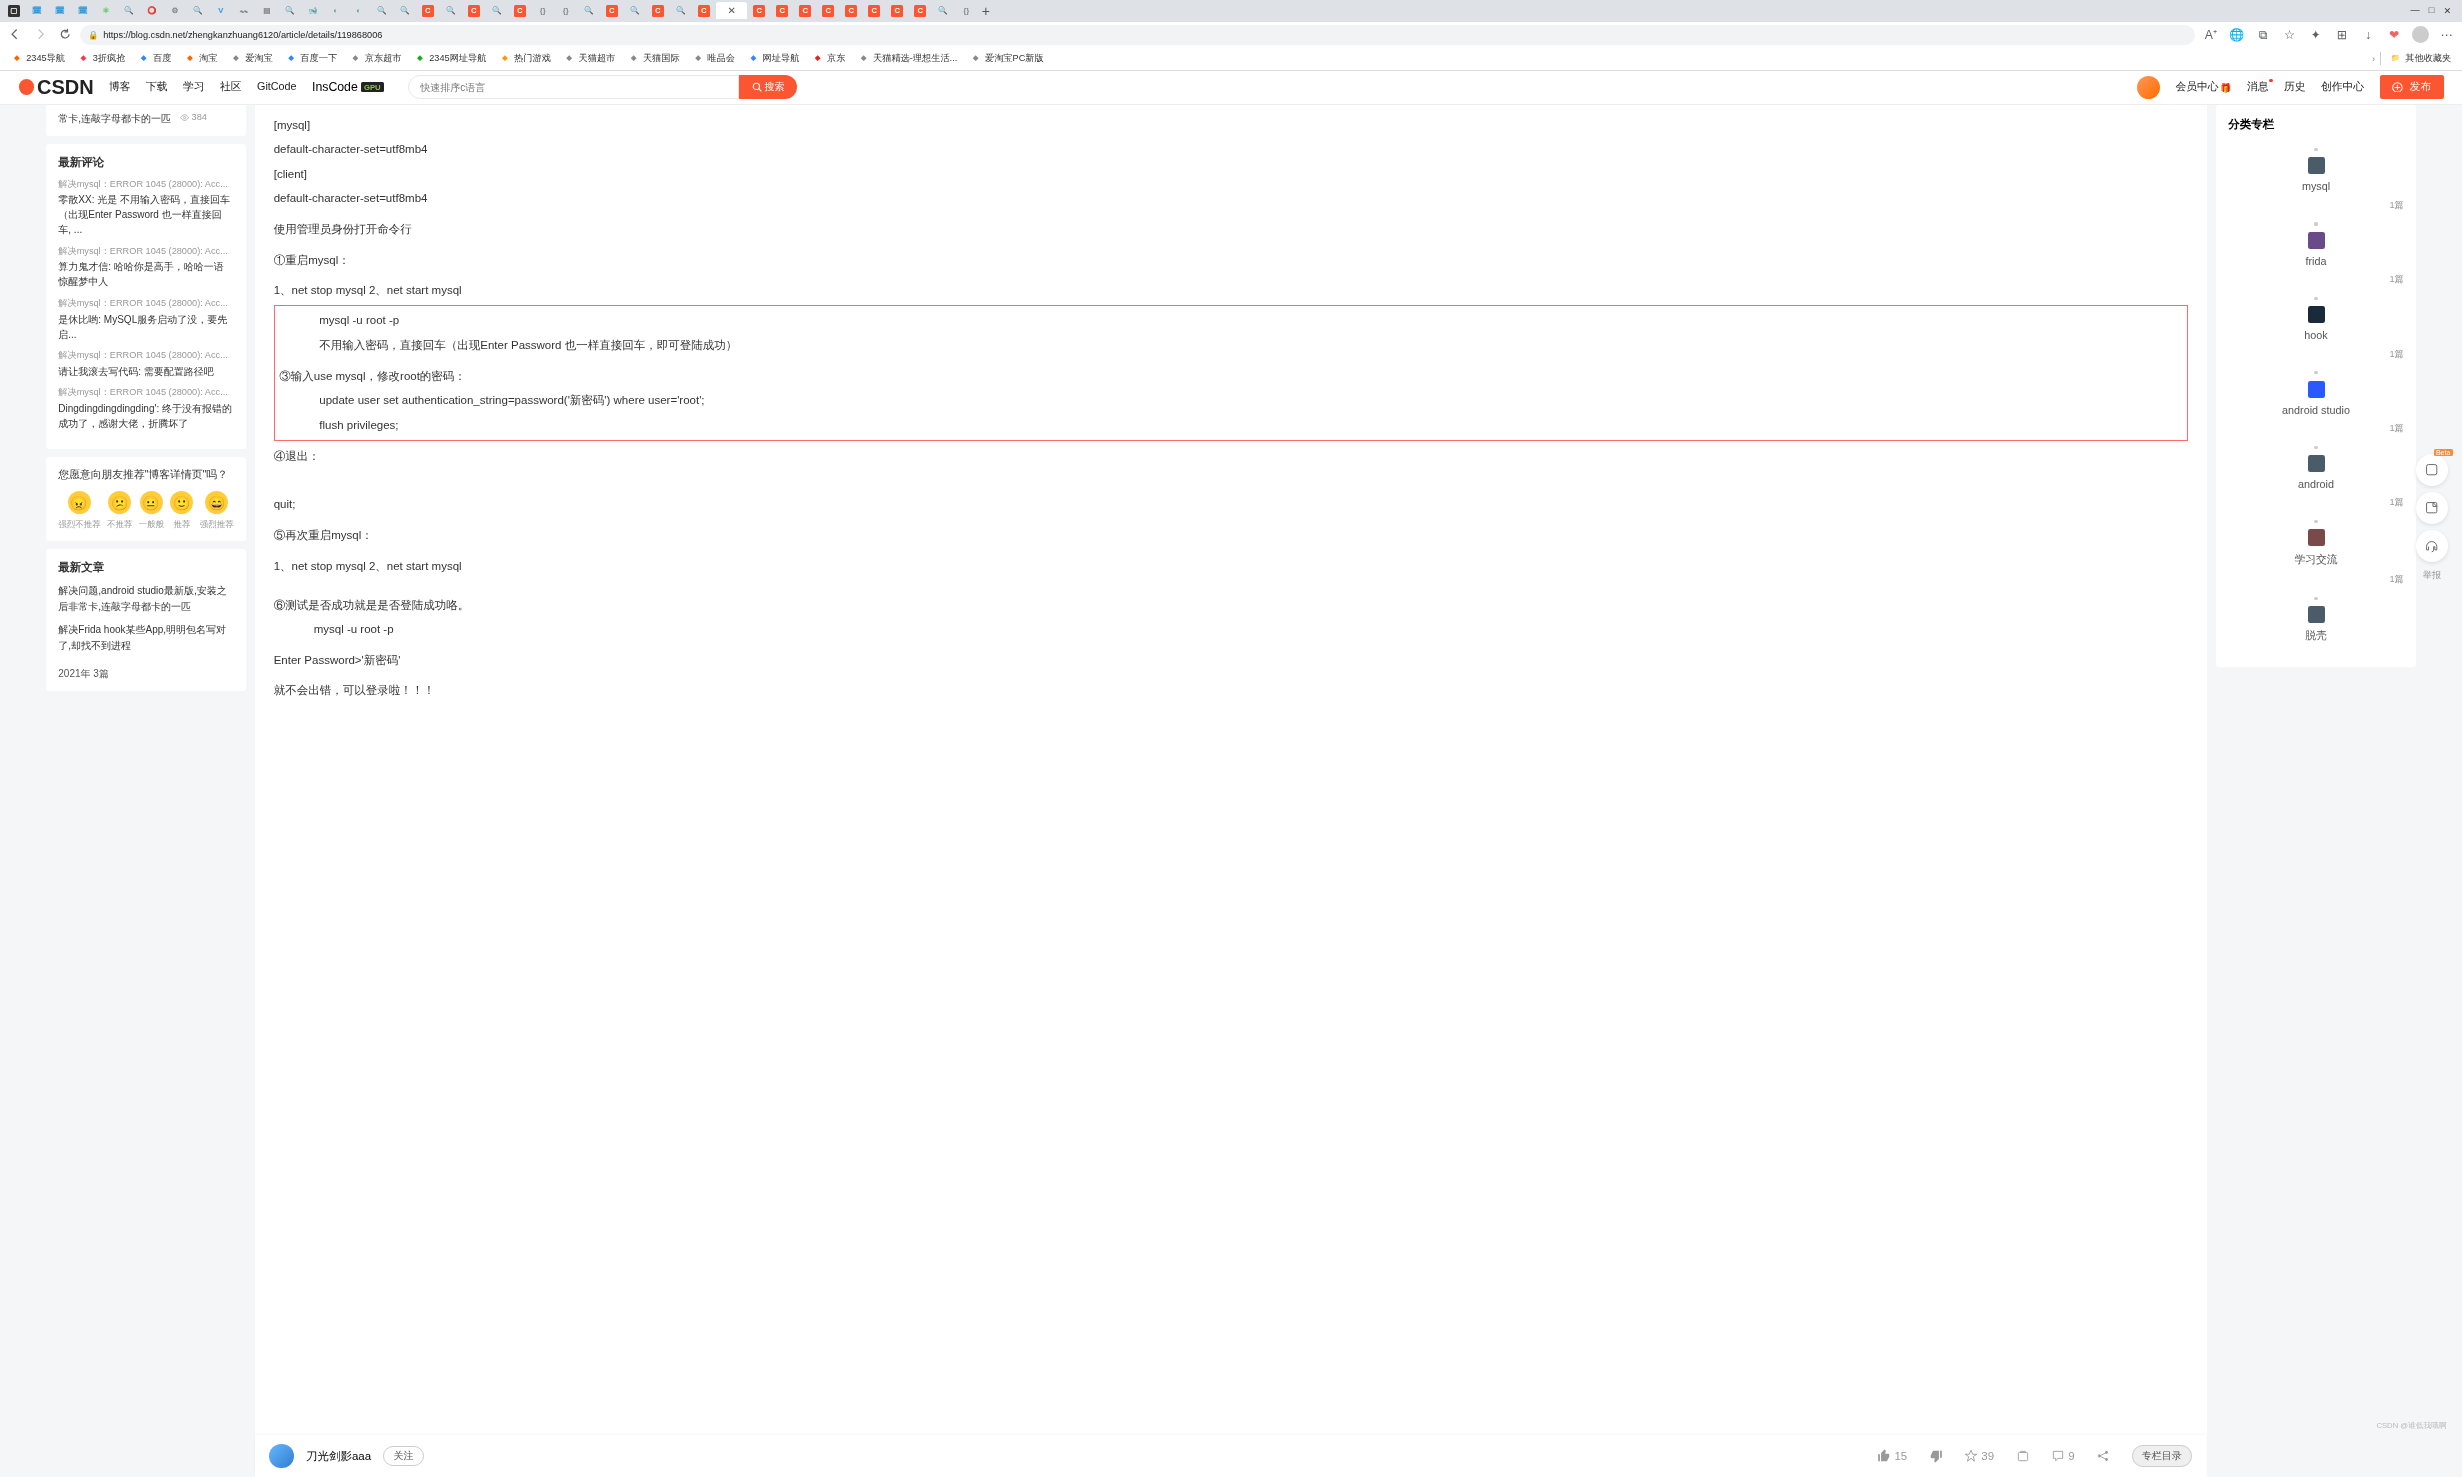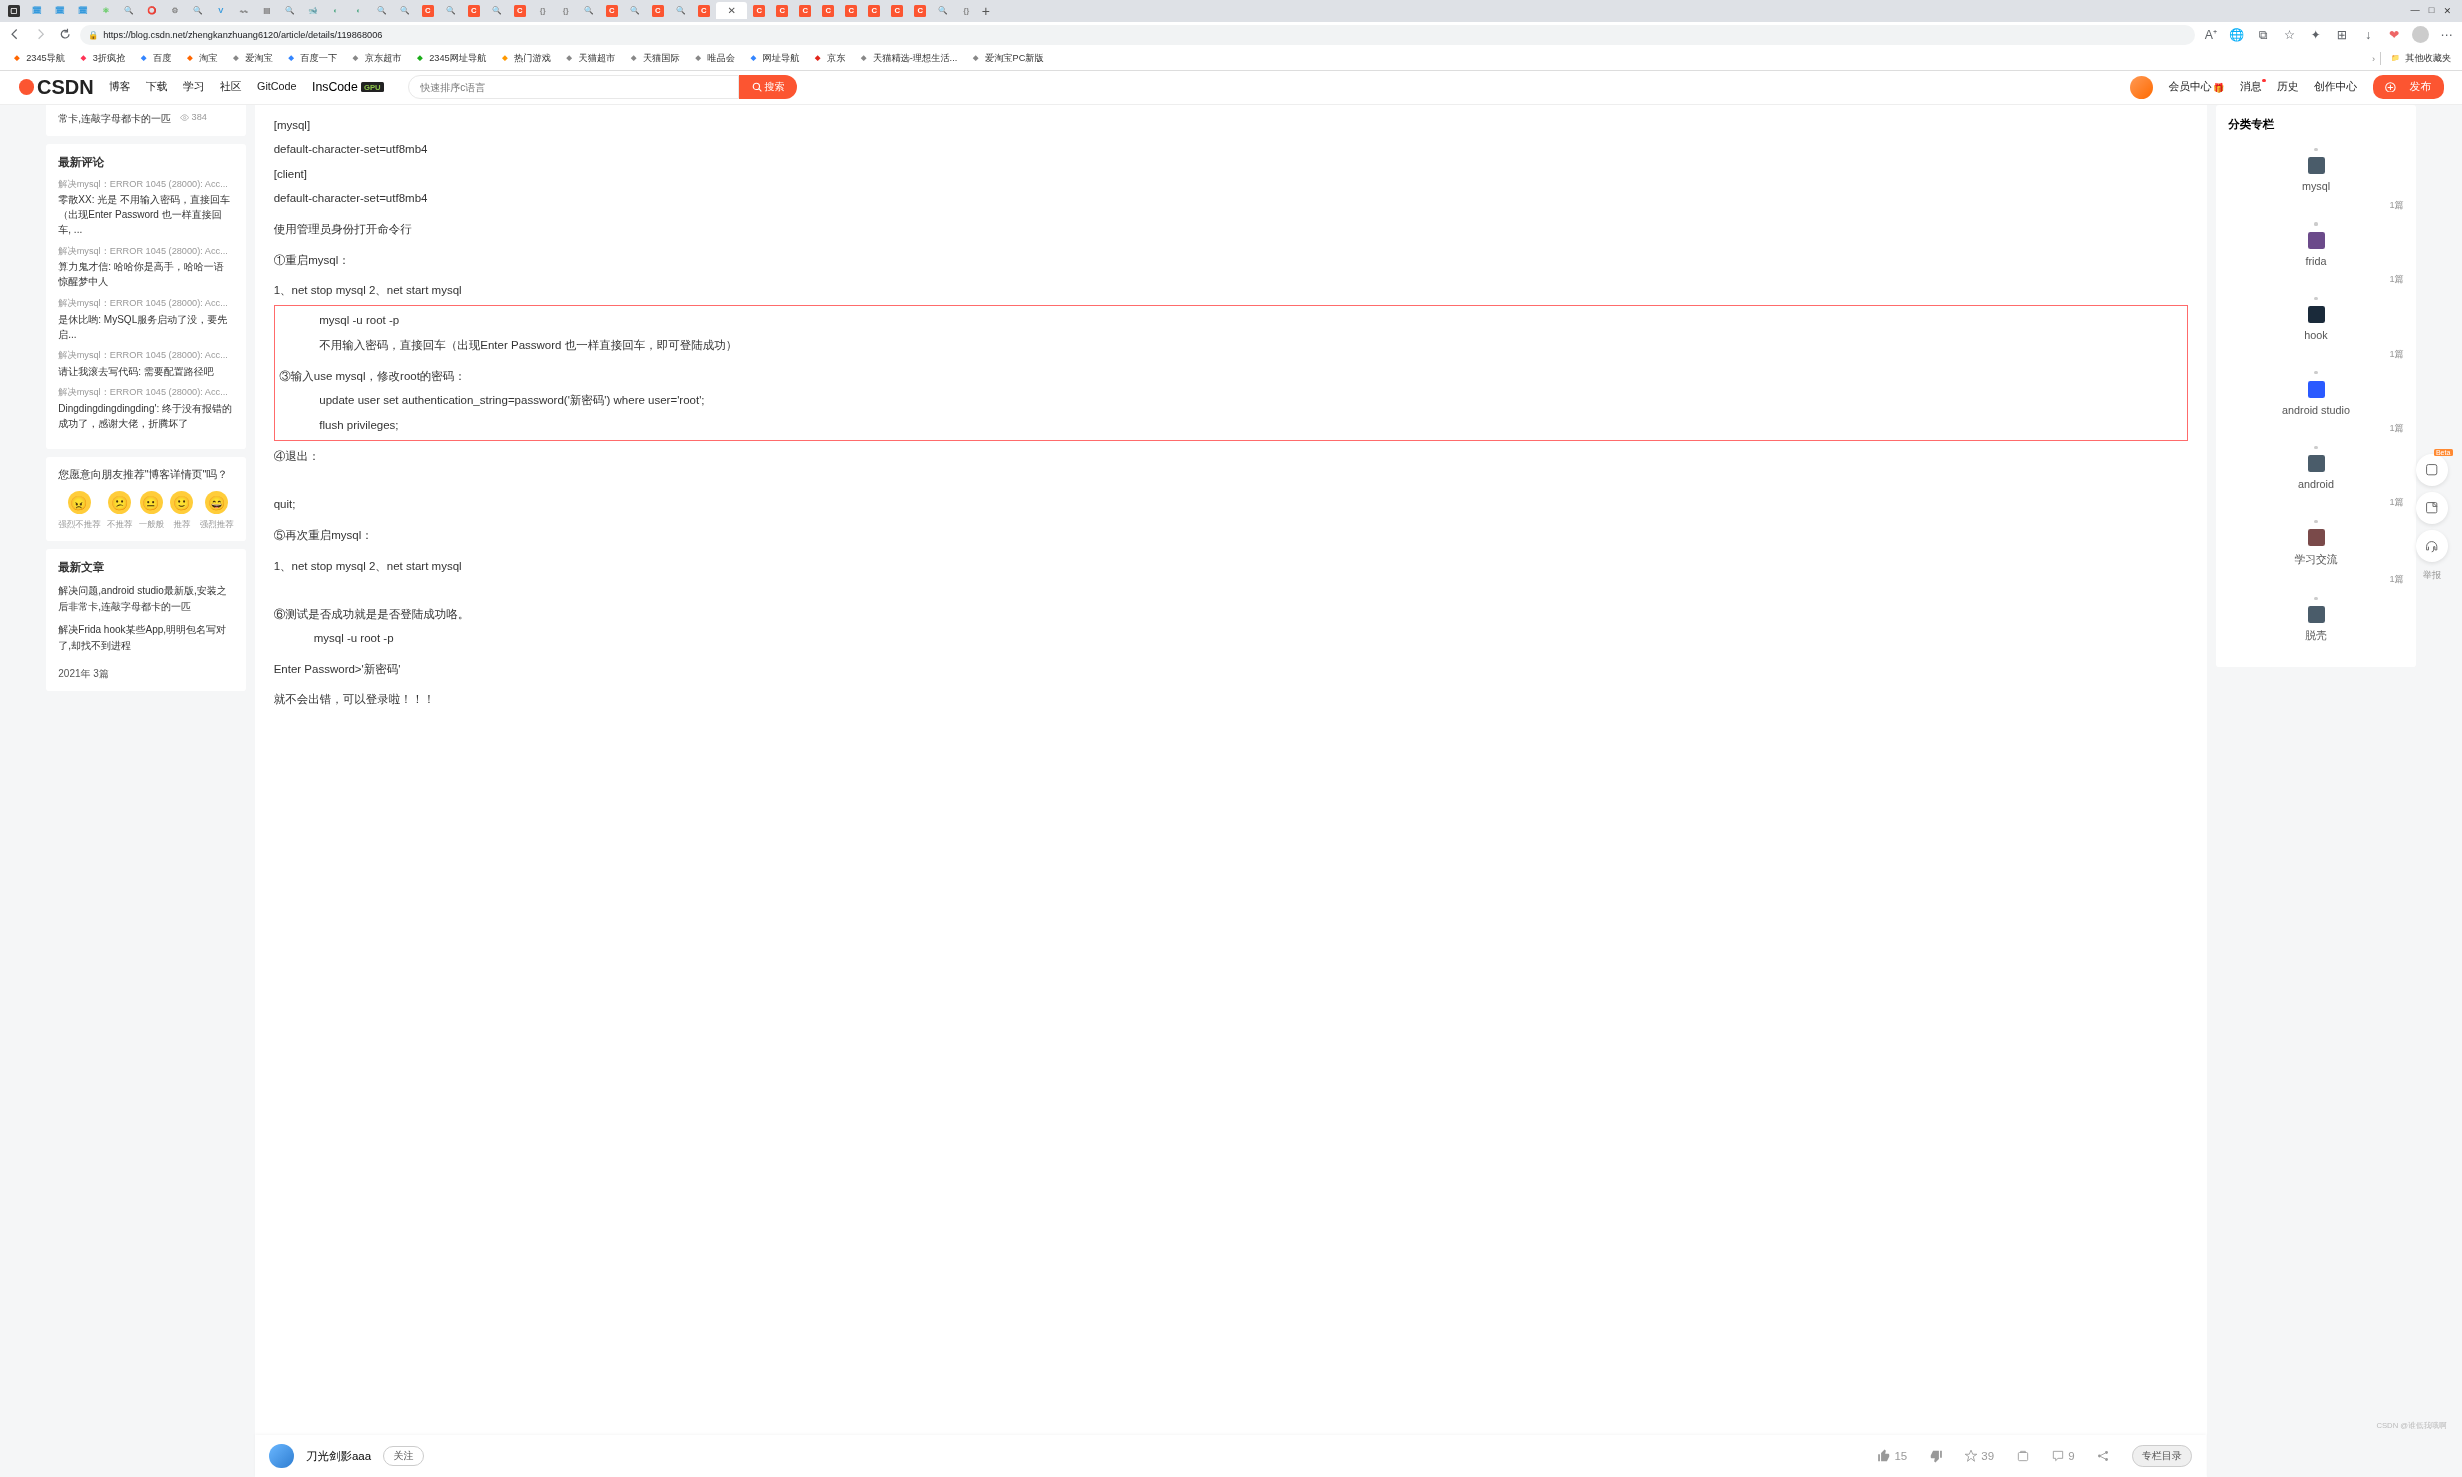--- a/index.html
+++ b/index.html
@@ -35,21 +35,21 @@
 .gpu-badge { background: #222; color: #8bc34a; font-size: 7.7px; padding: 0.8px 3.1px; border-radius: 1.5px; font-weight: bold; }
 .csdn-search-wrap { display: flex; margin: 0 9.2px; }
 .csdn-search { width: 331px; height: 24.6px; border: 0.8px solid #e8e8e8; border-radius: 12.3px 0 0 12.3px; padding: 0 10.8px; font-size: 10px; outline: none; }
 .csdn-search-btn { width: 58px; height: 24.6px; background: #fc5531; color: #fff; border: none; border-radius: 0 12.3px 12.3px 0; font-size: 10px; cursor: pointer; display: flex; align-items: center; justify-content: center; gap: 2.3px; }
 .csdn-right { margin-left: auto; display: flex; align-items: center; gap: 15.4px; font-size: 10.8px; color: #222; }
 .avatar-sm { width: 23px; height: 23px; border-radius: 50%; background: linear-gradient(135deg, #ff9a56, #ff6a00); }
 .vip-badge { display: inline-flex; align-items: center; gap: 1.5px; }
 .gift { font-size: 9.2px; }
 .red-dot { position: relative; }
 .red-dot::after { content: ''; position: absolute; top: -1.5px; right: -4.6px; width: 3.8px; height: 3.8px; background: #f33; border-radius: 50%; }
-.publish-btn { background: #fc5531; color: #fff; padding: 4.6px 12.3px; border-radius: 10px; font-size: 10.8px; display: flex; align-items: center; gap: 14px; cursor: pointer; }
+.publish-btn { background: #fc5531; color: #fff; padding: 4.6px 12.3px; border-radius: 2px; font-size: 10.8px; display: flex; align-items: center; gap: 7px; cursor: pointer; }
 
 .content-area { display: flex; padding: 0 46px; gap: 9.2px; height: calc(100vh - 105px); background: #f5f6f7; }
 .left-col { width: 200px; display: flex; flex-direction: column; gap: 7.7px; }
 .widget { background: #fff; border-radius: 3.1px; padding: 10.8px 12.3px; font-size: 10px; }
 .widget-partial { background: #fff; border-radius: 0 0 3.1px 3.1px; padding: 6.2px 12.3px 10.8px; font-size: 10px; }
 .prev-art { color: #333; font-size: 10px; line-height: 1.5; }
 .views { color: #999; display: inline-flex; align-items: center; gap: 2.3px; margin-left: 6.2px; font-size: 9.2px; }
 .widget-title { font-size: 11.5px; font-weight: bold; color: #333; margin-bottom: 7.7px; }
 .comment-item { margin-bottom: 7.7px; }
 .comment-title { color: #999; font-size: 9.2px; margin-bottom: 1.5px; overflow: hidden; text-overflow: ellipsis; white-space: nowrap; }
@@ -472,21 +472,21 @@
       <p class="indent">mysql -u root -p</p>
       <p class="indent">不用输入密码，直接回车（出现Enter Password 也一样直接回车，即可登陆成功）</p>
       <p style="margin-top:7.7px">③输入use mysql，修改root的密码：</p>
       <p class="indent">update user set authentication_string=password('新密码') where user='root';</p>
       <p class="indent">flush privileges;</p>
     </div>
     <p style="margin-top:4.6px">④退出：</p>
     <p style="margin-top:25px">quit;</p>
     <p style="margin-top:7.7px">⑤再次重启mysql：</p>
     <p style="margin-top:7.7px">1、net stop mysql 2、net start mysql</p>
-    <p style="margin-top:25px">⑥测试是否成功就是是否登陆成功咯。</p>
+    <p style="margin-top:16px">⑥测试是否成功就是是否登陆成功咯。</p>
     <p class="indent">mysql -u root -p</p>
     <p style="margin-top:7.7px">Enter Password&gt;'新密码'</p>
     <p style="margin-top:7.7px">就不会出错，可以登录啦！！！</p>
   </div>
 
   <div class="right-col">
     <div class="cat-widget">
       <div class="cat-title">分类专栏</div>
       <div id="cat-list">
           <div class="cat-item">

